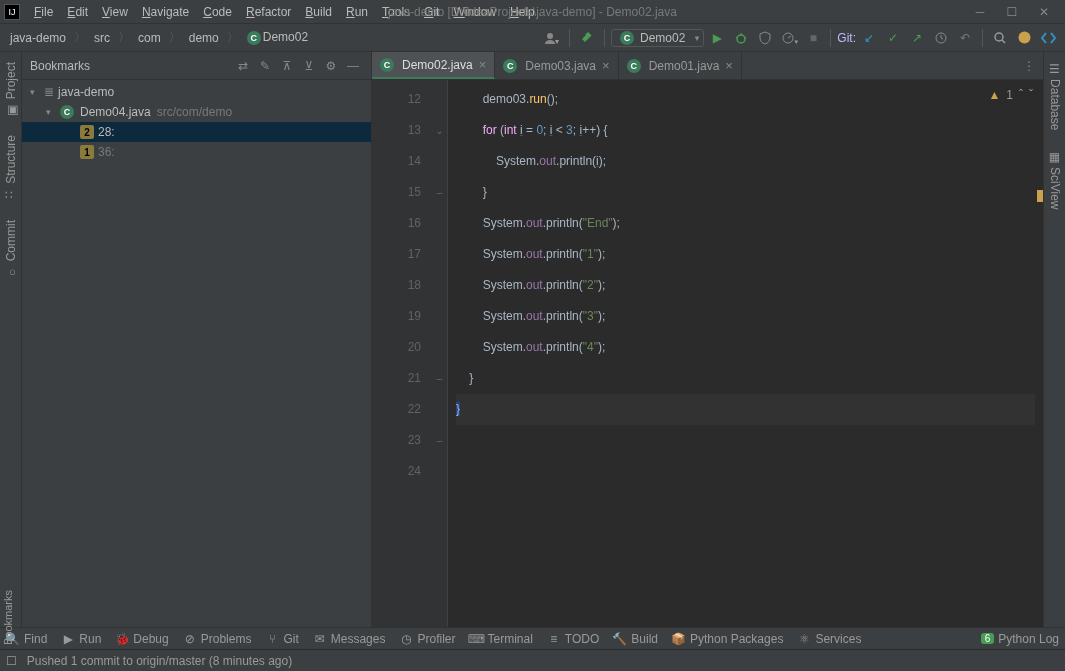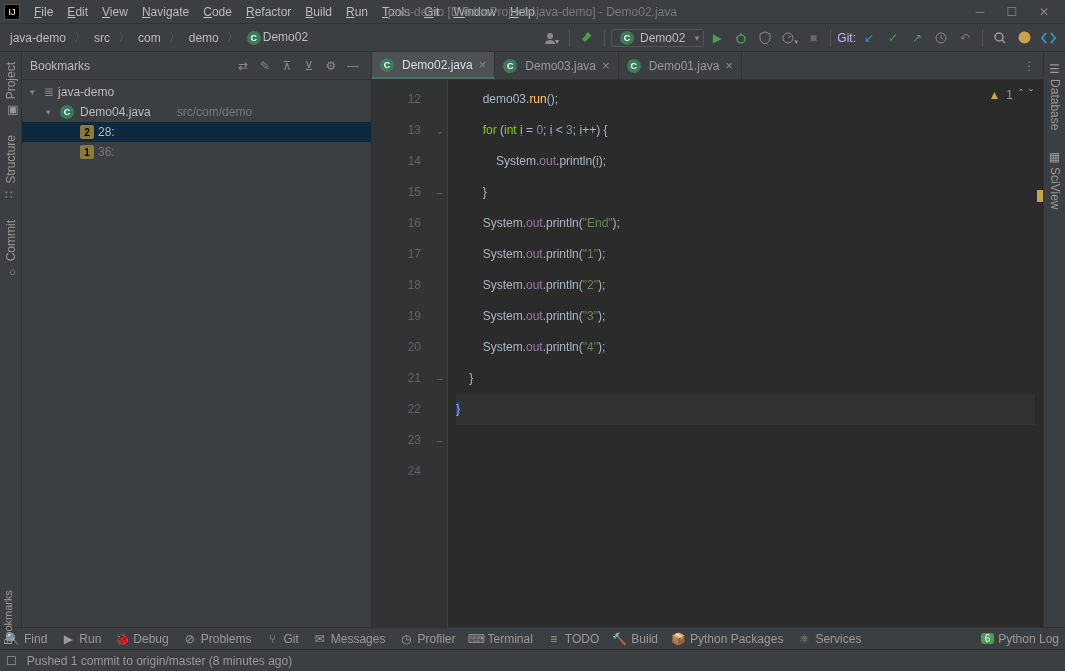--- a/index.html
+++ b/index.html
@@ -44,21 +44,21 @@
 .tab { display:flex; align-items:center; padding:0 8px; gap:6px; border-right:1px solid #323232; cursor:pointer; color:#999; }
 .tab.active { background:#4e5254; color:#ddd; border-bottom:2px solid #3b7a5a; }
 .tab.active .class-icon { background:#3b7a5a; }
 .tab-close { color:#888; font-size:13px; }
 .tab-more { margin-left:auto; padding:0 8px; display:flex; align-items:center; color:#888; cursor:pointer; }
 .editor-body { flex:1; display:flex; overflow:hidden; font-family:"JetBrains Mono","Consolas",monospace; font-size:14.5px; position:relative; }
 .gutter { width:60px; background:#313335; text-align:right; padding:4px 10px 4px 4px; color:#606366; line-height:31px; border-right:1px solid #323232; }
 .fold-gutter { width:16px; background:#313335; border-right:1px solid #414141; padding-top:4px; }
 .fold-mark { height:31px; display:flex; align-items:center; justify-content:center; color:#666; font-size:10px; }
 .code { flex:1; padding:4px 8px; line-height:31px; white-space:pre; background:#2b2b2b; position:relative; }
-.kw { color:#84cc16; }
+.kw { color:#f0abfc; }
 .str { color:#6a8759; }
 .num { color:#6897bb; }
 .field { color:#9876aa; }
 .var-u { color:#a9b7c6; text-decoration:underline; text-decoration-color:#555; }
 .fn { color:#ffc66d; }
 .plain { color:#a9b7c6; }
 .caret-line { background:#323232; display:inline-block; width:100%; }
 .caret-char { background:#214283; }
 .editor-overlay { position:absolute; top:6px; right:6px; display:flex; align-items:center; gap:6px; color:#999; background:#2b2b2b99; padding:2px 4px; }
 .warn-tri { color:#c9a24b; }
@@ -219,21 +219,21 @@
     <div class="tree">
       <div class="tree-row">
         <span class="chev">▾</span>
         <span style="color:#888">≣</span>
         <span>java-demo</span>
       </div>
       <div class="tree-row" style="padding-left:24px">
         <span class="chev">▾</span>
         <span class="class-icon">C</span>
         <span>Demo04.java</span>
-        <span class="dim" style="margin-left:22px">src/com/demo</span>
+        <span class="dim" style="margin-left:2px">src/com/demo</span>
       </div>
       <div class="tree-row selected" style="padding-left:58px">
         <span class="bm-num">2</span>
         <span>28:</span>
       </div>
       <div class="tree-row" style="padding-left:58px">
         <span class="bm-num">1</span>
         <span class="dim">36:</span>
       </div>
     </div>

